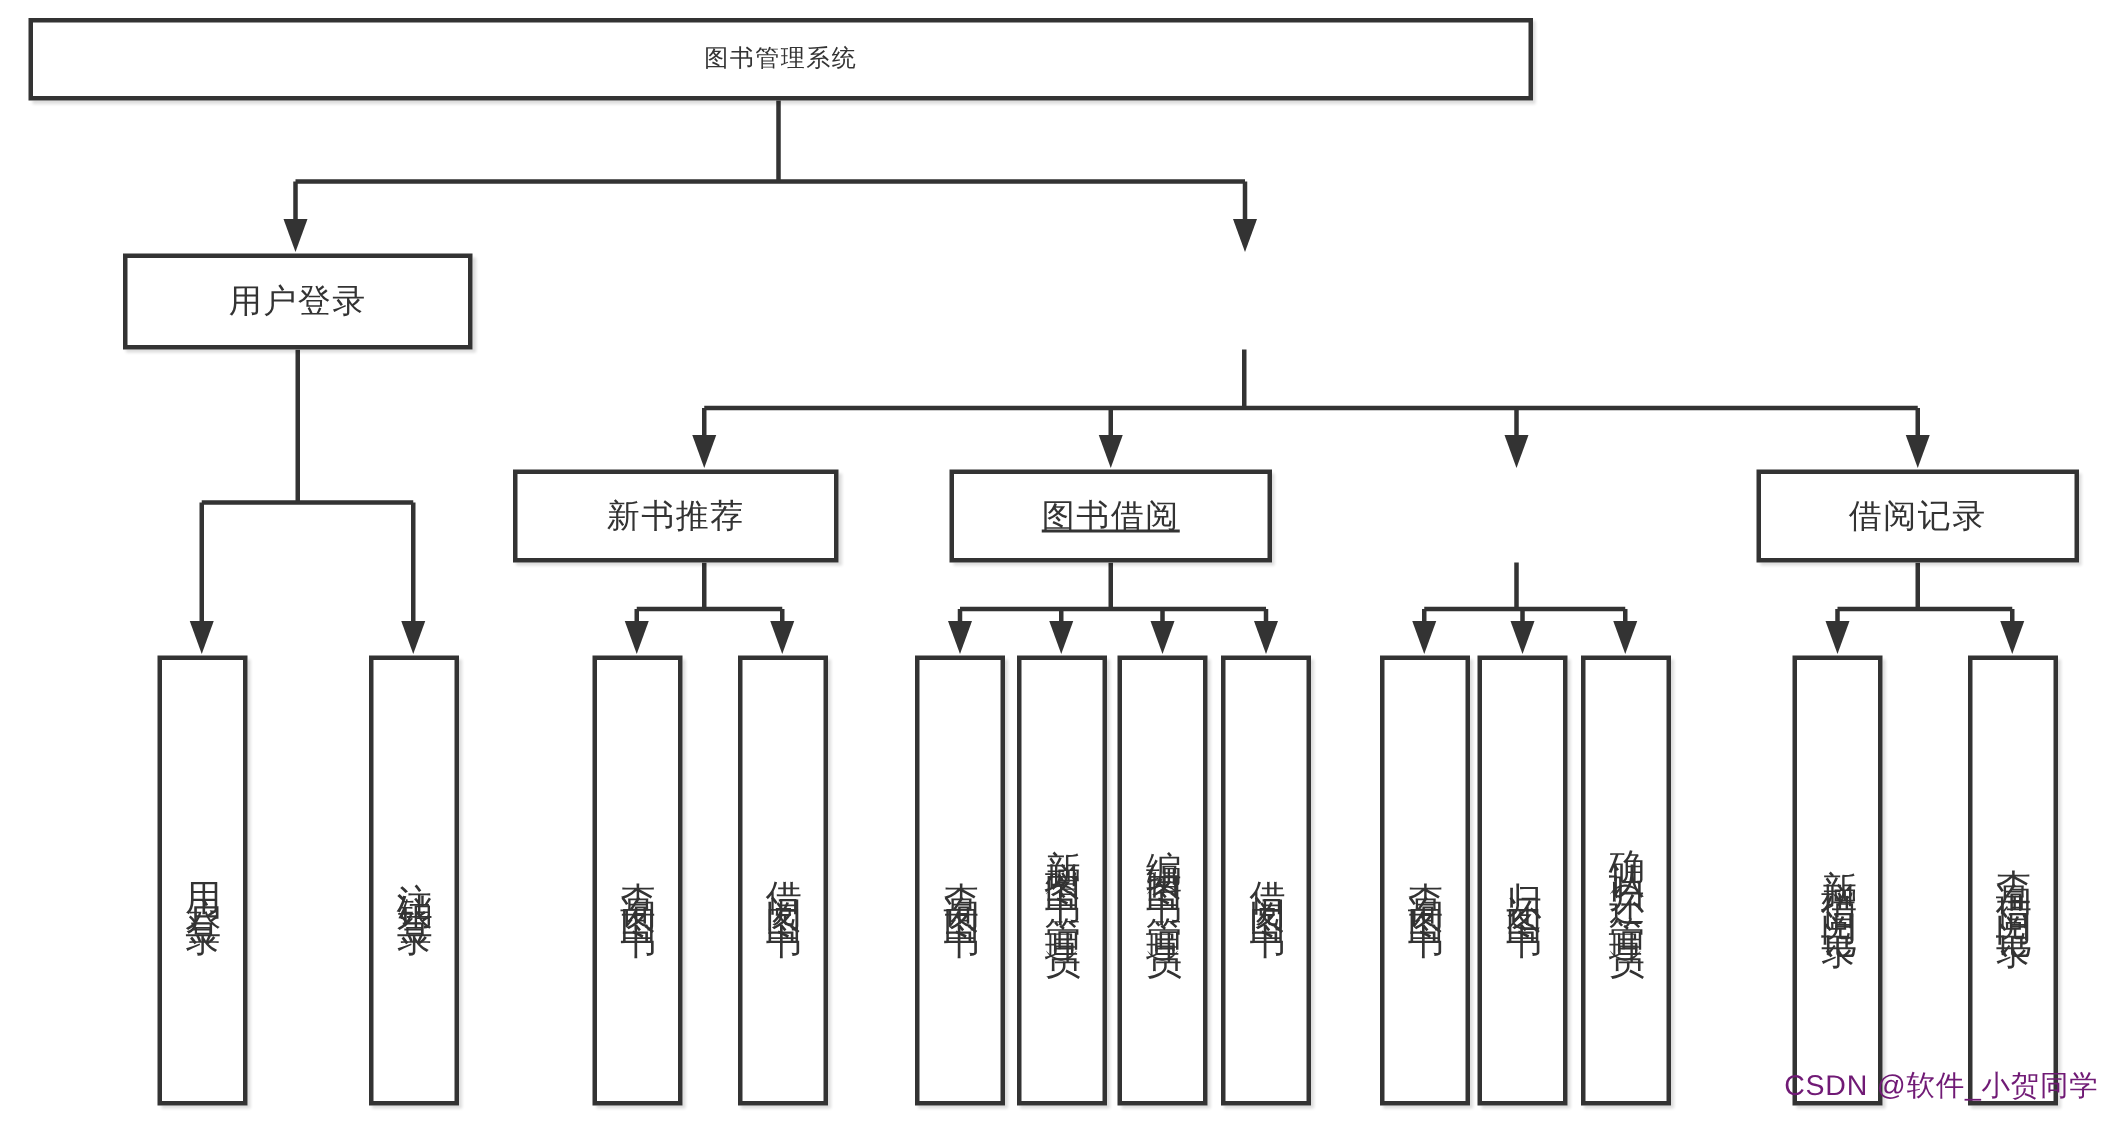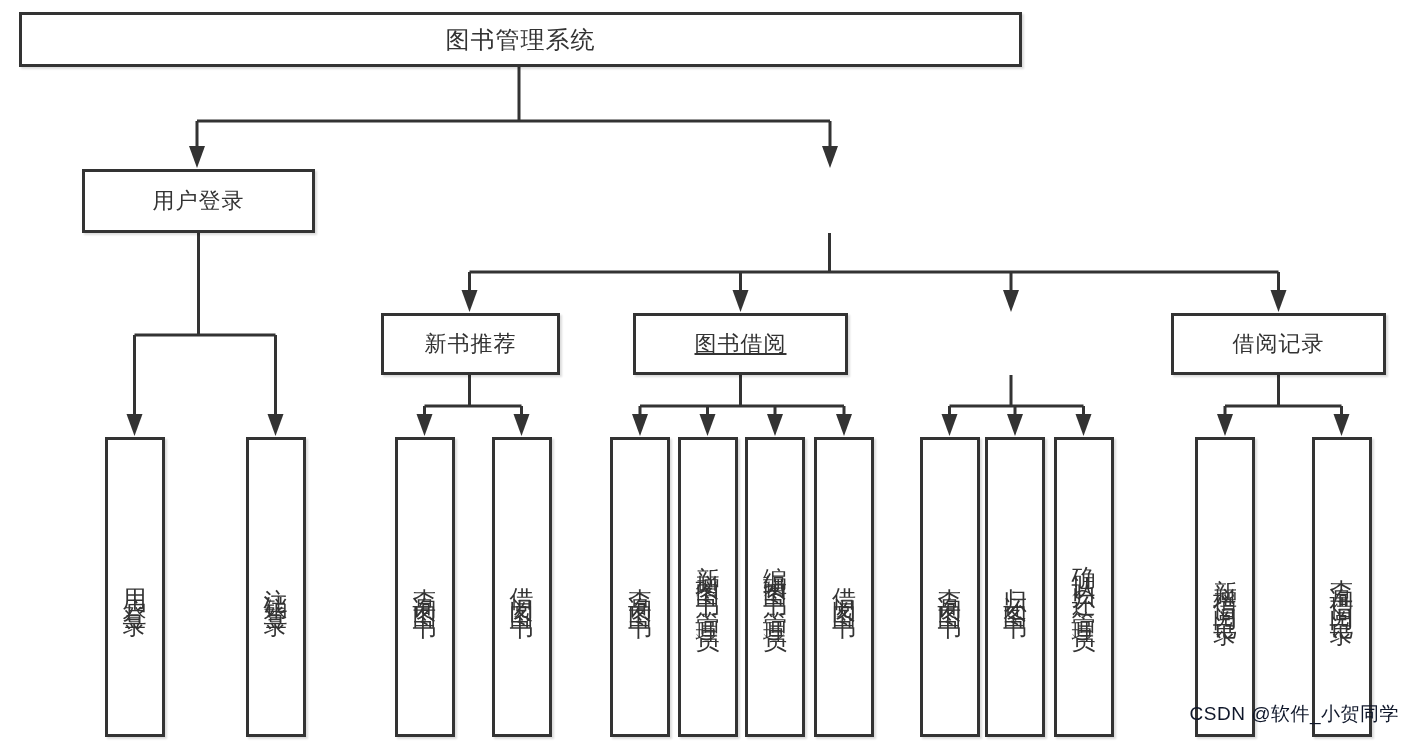--- a/index.html
+++ b/index.html
@@ -30,35 +30,35 @@
     display: flex;
     align-items: center;
     justify-content: center;
     z-index: 2;
     box-shadow: 2px 2px 2px rgba(0,0,0,0.14);
   }
   .node .lbl {
     color: #333333;
     white-space: nowrap;
   }
-  .root .lbl  { font-size: 24px; letter-spacing: 1px; }
+  .root .lbl  { font-size: 16px; letter-spacing: 1px; }
   .lvl2 .lbl, .lvl3 .lbl { font-size: 22px; letter-spacing: 1px; }
   .vert .lbl {
     writing-mode: vertical-rl;
     text-orientation: mixed;
     font-size: 24px;
     letter-spacing: 9px;
     line-height: 1;
   }
   .watermark {
     position: absolute;
     right: 6px;
-    bottom: 20px;
+    bottom: 10px;
     font-size: 19px;
-    color: #0f172a;
+    color: #701a75;
     letter-spacing: 0.5px;
     z-index: 5;
     white-space: nowrap;
   }
 </style>
 </head>
 <body>
 
 <div class="canvas">
 
@@ -103,21 +103,21 @@
   </svg>
 
   <div class="node root" style="left:19px; top:12px; width:1003px; height:55px;">
     <span class="lbl">图书管理系统</span>
   </div>
 
   <div class="node lvl2" style="left:82px; top:169px; width:233px; height:64px;">
     <span class="lbl">用户登录</span>
   </div>
 
-  <div class="node lvl3" style="left:381px; top:313px; width:179px; height:62px;">
+  <div class="node lvl3" style="left:342px; top:313px; width:217px; height:62px;">
     <span class="lbl">新书推荐</span>
   </div>
   <div class="node lvl3" style="left:633px; top:313px; width:215px; height:62px;text-decoration:underline;">
     <span class="lbl">图书借阅</span>
   </div>
   <div class="node lvl3" style="left:1171px; top:313px; width:215px; height:62px;">
     <span class="lbl">借阅记录</span>
   </div>
 
   <div class="node vert" style="left:104.5px; top:437px; width:60px; height:300px;">

